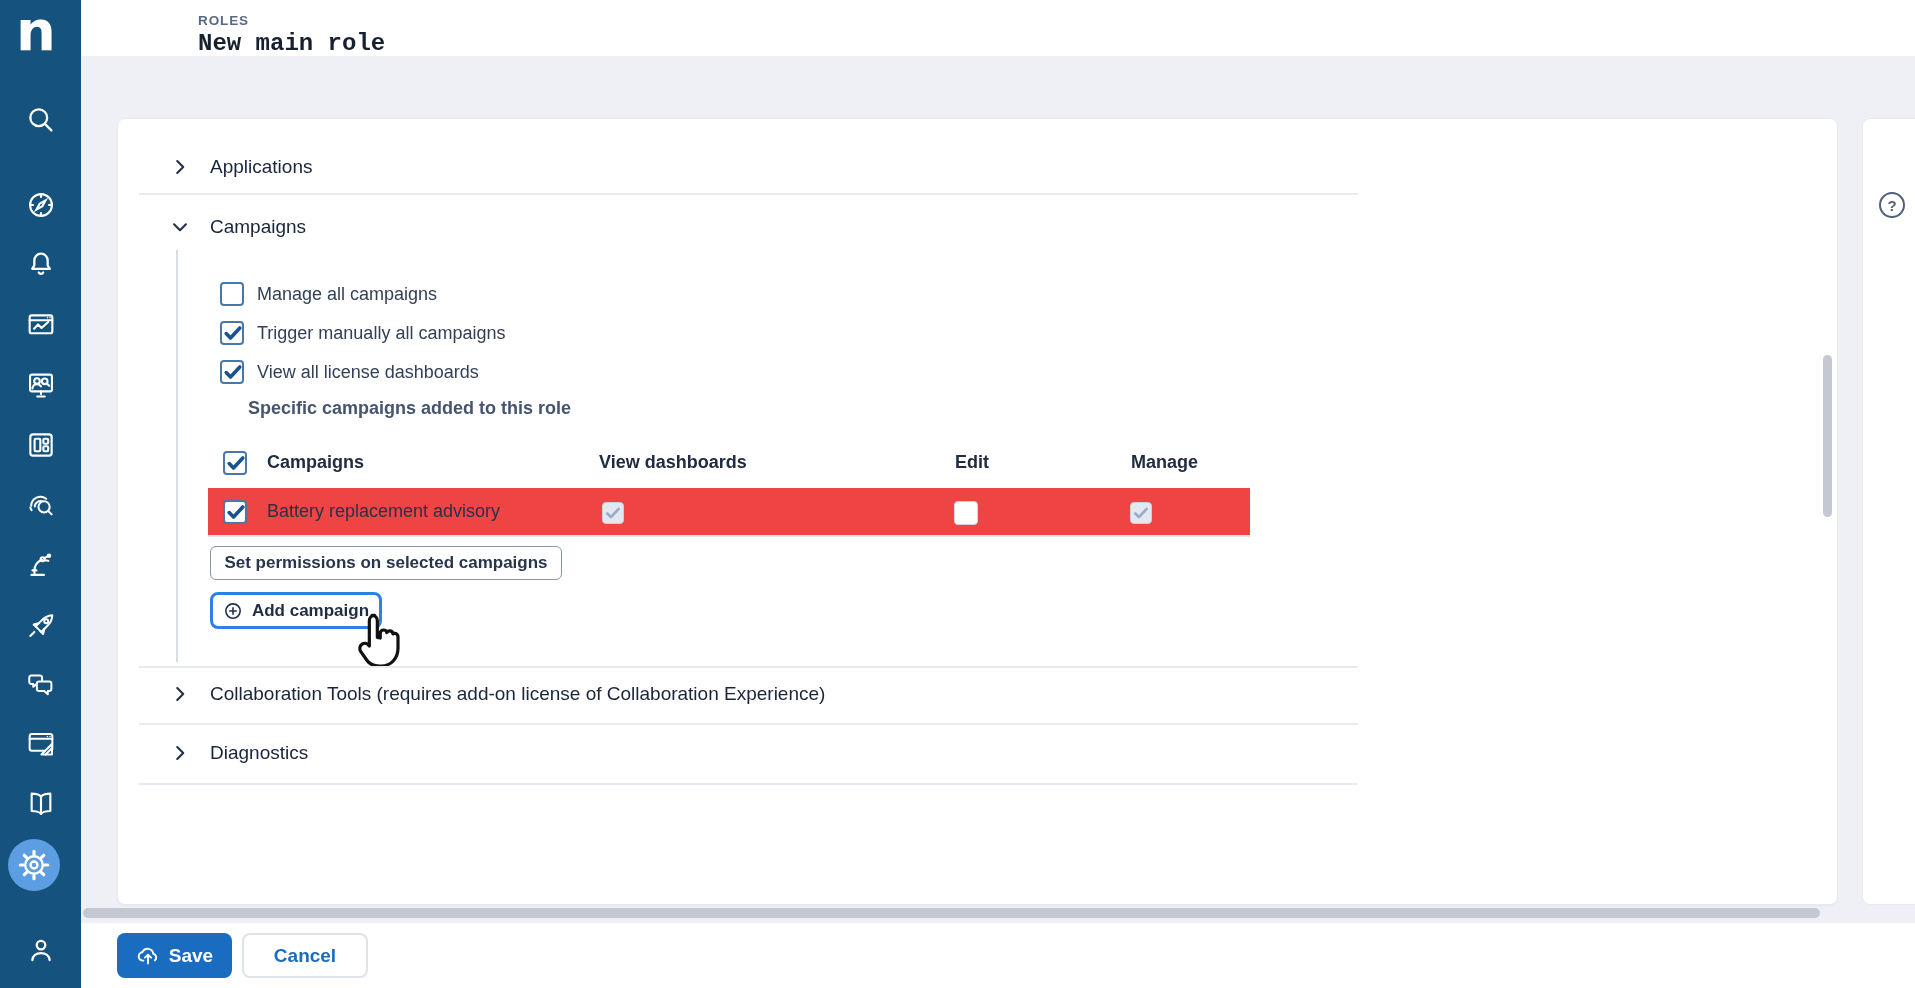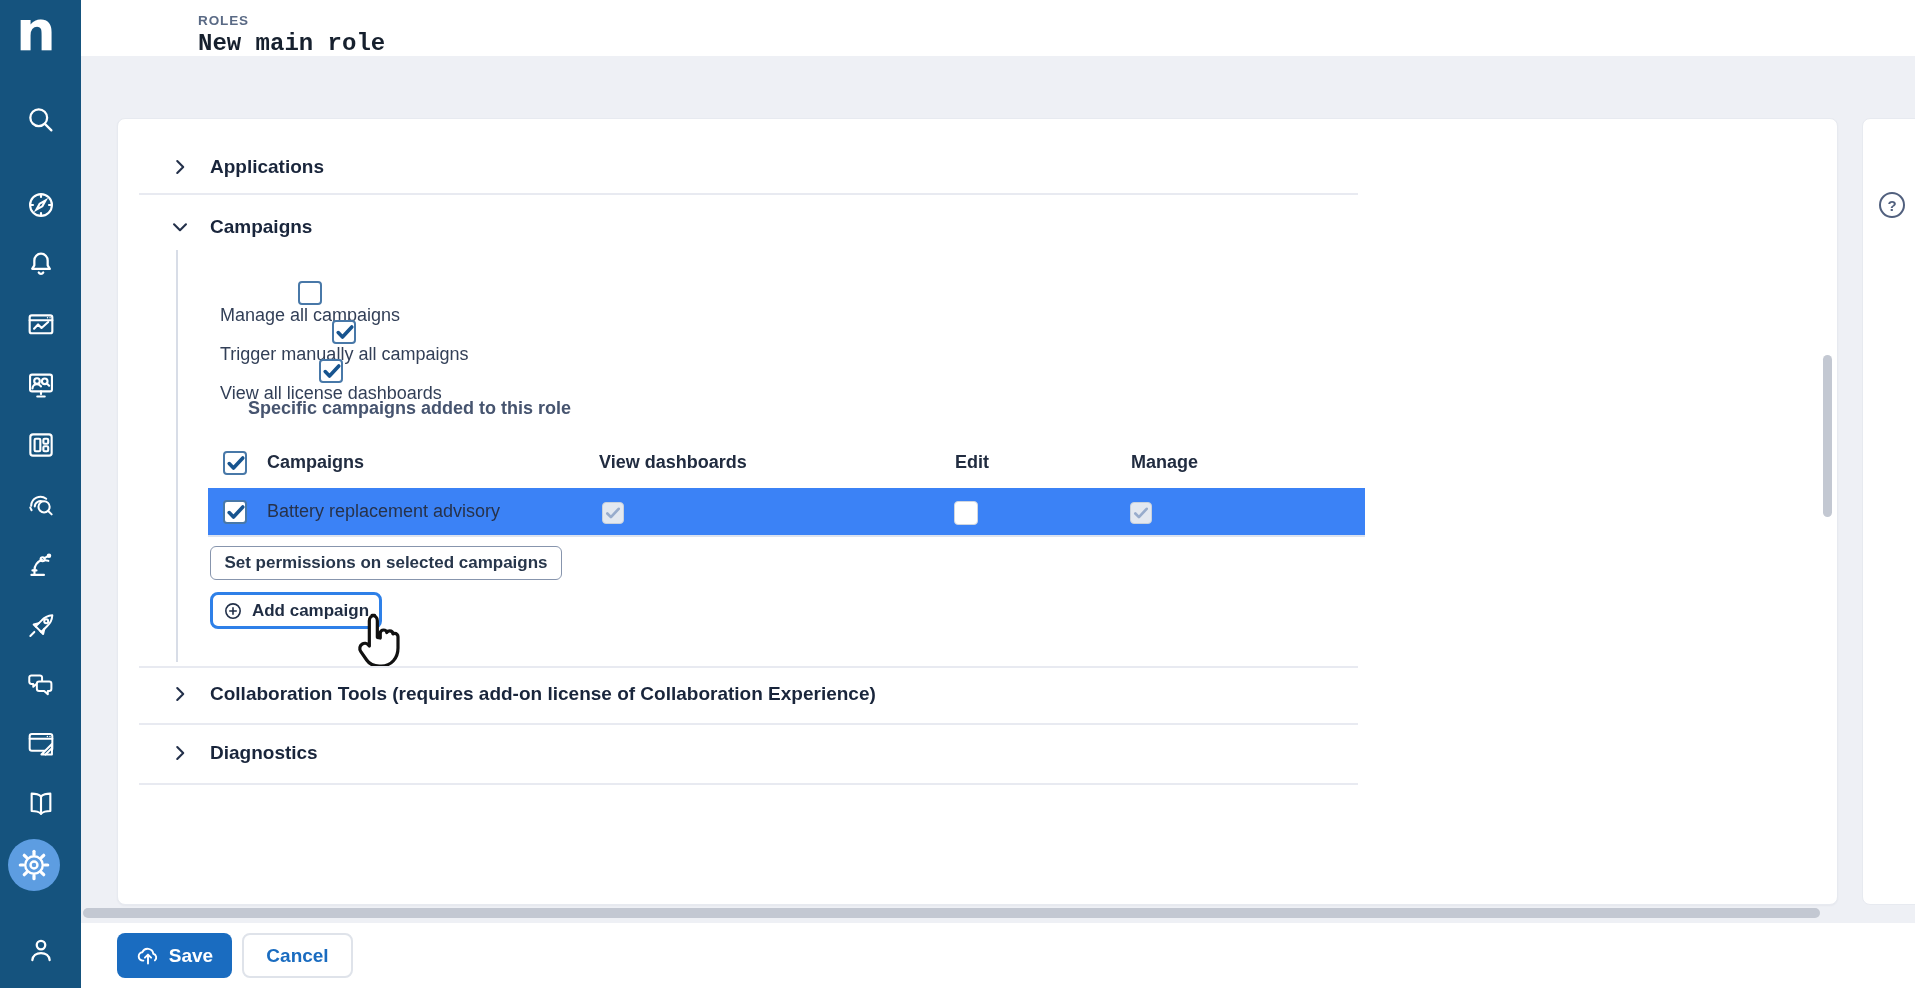--- a/index.html
+++ b/index.html
@@ -19,48 +19,48 @@
   
   .topbar{ position:absolute; left:81px; top:0; width:1834px; height:56px; background:#ffffff;}
   .crumb{ position:absolute; left:117px; top:13px; font-size:13.5px; font-weight:700; letter-spacing:.9px; color:#5a6a85;}
   .page-title{ position:absolute; left:117px; top:30px; font-size:24px; font-weight:700; color:#16202e;font-family:Liberation Mono, monospace;}
   
   .card{ position:absolute; left:117px; top:118px; width:1721px; height:787px; background:#fff; border:1px solid #e7eaf0; border-radius:8px; box-shadow:0 1px 2px rgba(16,24,40,.04);}
   .side-card{ position:absolute; left:1862px; top:118px; width:70px; height:787px; background:#fff; border:1px solid #e7eaf0; border-radius:8px 0 0 8px;}
   .help-btn{ position:absolute; left:1879px; top:192px; width:26px; height:26px; border:2px solid #51607e; border-radius:50%; color:#51607e; font-size:15px; font-weight:700; display:flex; align-items:center; justify-content:center; background:#fff; cursor:pointer;}
   
   .sect{ position:absolute; left:169px; height:40px; display:flex; align-items:center; gap:19px; cursor:pointer;}
-  .sect .lbl{ font-size:19px; font-weight:700; color:#19253b;}
+  .sect .lbl{ font-size:19px; font-weight:400; color:#19253b;}
   .chev svg{ width:22px; height:22px; display:block;}
   .divider{ position:absolute; left:139px; width:1219px; height:2px; background:#e8eaf1;}
   .vline{ position:absolute; left:176px; top:250px; width:2px; height:412px; background:#d8dde7;}
   
   .cbx{ width:24px; height:24px; border:2px solid #4878a8; border-radius:4px; background:#fff; position:relative; flex:0 0 auto; cursor:pointer;}
   .cbx svg{ position:absolute; left:-1px; top:-2px; width:24px; height:24px;}
   .cbx.dis{ width:22px; height:22px; border:1px solid #c7d0dc; background:#e3e8f0; cursor:default;}
   .cbx.dis svg{ left:0; top:0; width:20px; height:20px;}
   .cbx.plain{ width:24px; height:24px; border:1px solid #cfd6e0; background:#fff;}
-  .chk-row{ position:absolute; left:220px; display:flex; align-items:center; height:26px;flex-direction:column;}
+  .chk-row{ position:absolute; left:220px; display:flex; align-items:center; gap:13px; height:26px;}
   .chk-row .txt{ font-size:18px; color:#323f57;}
   .spec-head{ position:absolute; left:248px; top:398px; font-size:18px; font-weight:700; color:#46546f;}
   
   .th{ position:absolute; top:452px; font-size:18px; font-weight:700; color:#212c40;}
-  .table-row{ position:absolute; left:208px; top:488px; width:1157px; height:49px; background:#3b82f6; border-bottom:2px solid #dde3ee;}
+  .table-row{ position:absolute; left:208px; top:488px; width:1042px; height:49px; background:#ef4444; border-bottom:2px solid #dde3ee;}
   .table-row .cell-name{ position:absolute; left:59px; top:13px; font-size:18px; color:#27324a;}
   
   .btn-outline{ position:absolute; left:210px; top:546px; width:352px; height:34px; background:#fff; border:1px solid #8795ad; border-radius:6px; font-size:17px; font-weight:700; color:#27364b; display:flex; align-items:center; justify-content:center; cursor:pointer; font-family:"Liberation Sans",sans-serif;}
   .btn-add{ position:absolute; left:210px; top:592px; width:172px; height:37px; background:#fff; border:3px solid #2e80e8; border-radius:8px; display:flex; align-items:center; justify-content:center; gap:9px; font-size:17px; font-weight:700; color:#1f2c42; cursor:pointer; font-family:"Liberation Sans",sans-serif;}
   .btn-add svg{ width:20px; height:20px;}
   .cursor{ position:absolute; left:356px; top:612px; width:48px; height:64px; pointer-events:none;}
   
   .vscroll{ position:absolute; left:1823px; top:355px; width:9px; height:162px; border-radius:5px; background:#c3c8d2; cursor:grab;}
   .hscroll{ position:absolute; left:83px; top:908px; width:1737px; height:10px; border-radius:5px; background:#c3c8d2; cursor:grab;}
   .footer{ position:absolute; left:81px; top:923px; width:1834px; height:65px; background:#fff;}
   .btn-save{ position:absolute; left:117px; top:933px; width:115px; height:45px; background:#1a6cc0; border:none; border-radius:8px; color:#fff; font-size:19px; font-weight:700; display:flex; align-items:center; justify-content:center; gap:9px; cursor:pointer; font-family:"Liberation Sans",sans-serif;}
-  .btn-cancel{ position:absolute; left:242px; top:933px; width:111px; height:45px; background:#fff; border:2px solid #dfe3ea; border-radius:8px; color:#1a6cc0; font-size:19px; font-weight:700; display:flex; align-items:center; justify-content:center; cursor:pointer; font-family:"Liberation Sans",sans-serif;}
+  .btn-cancel{ position:absolute; left:242px; top:933px; width:126px; height:45px; background:#fff; border:2px solid #dfe3ea; border-radius:8px; color:#1a6cc0; font-size:19px; font-weight:700; display:flex; align-items:center; justify-content:center; cursor:pointer; font-family:"Liberation Sans",sans-serif;}
 </style>
 </head>
 <body>
 
 <div class="screen">
 
   <div class="sidebar">
     <div class="logo">n</div>
 
     <div class="nav-ic" style="top:104px">

